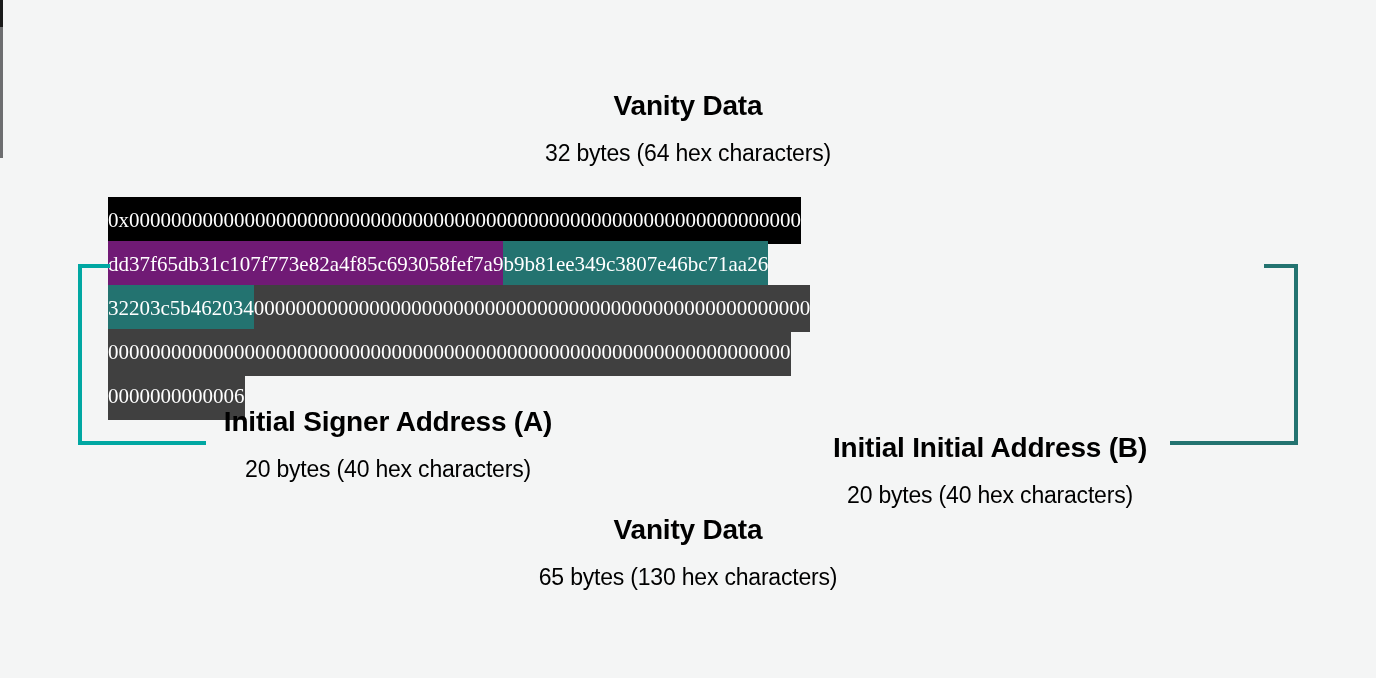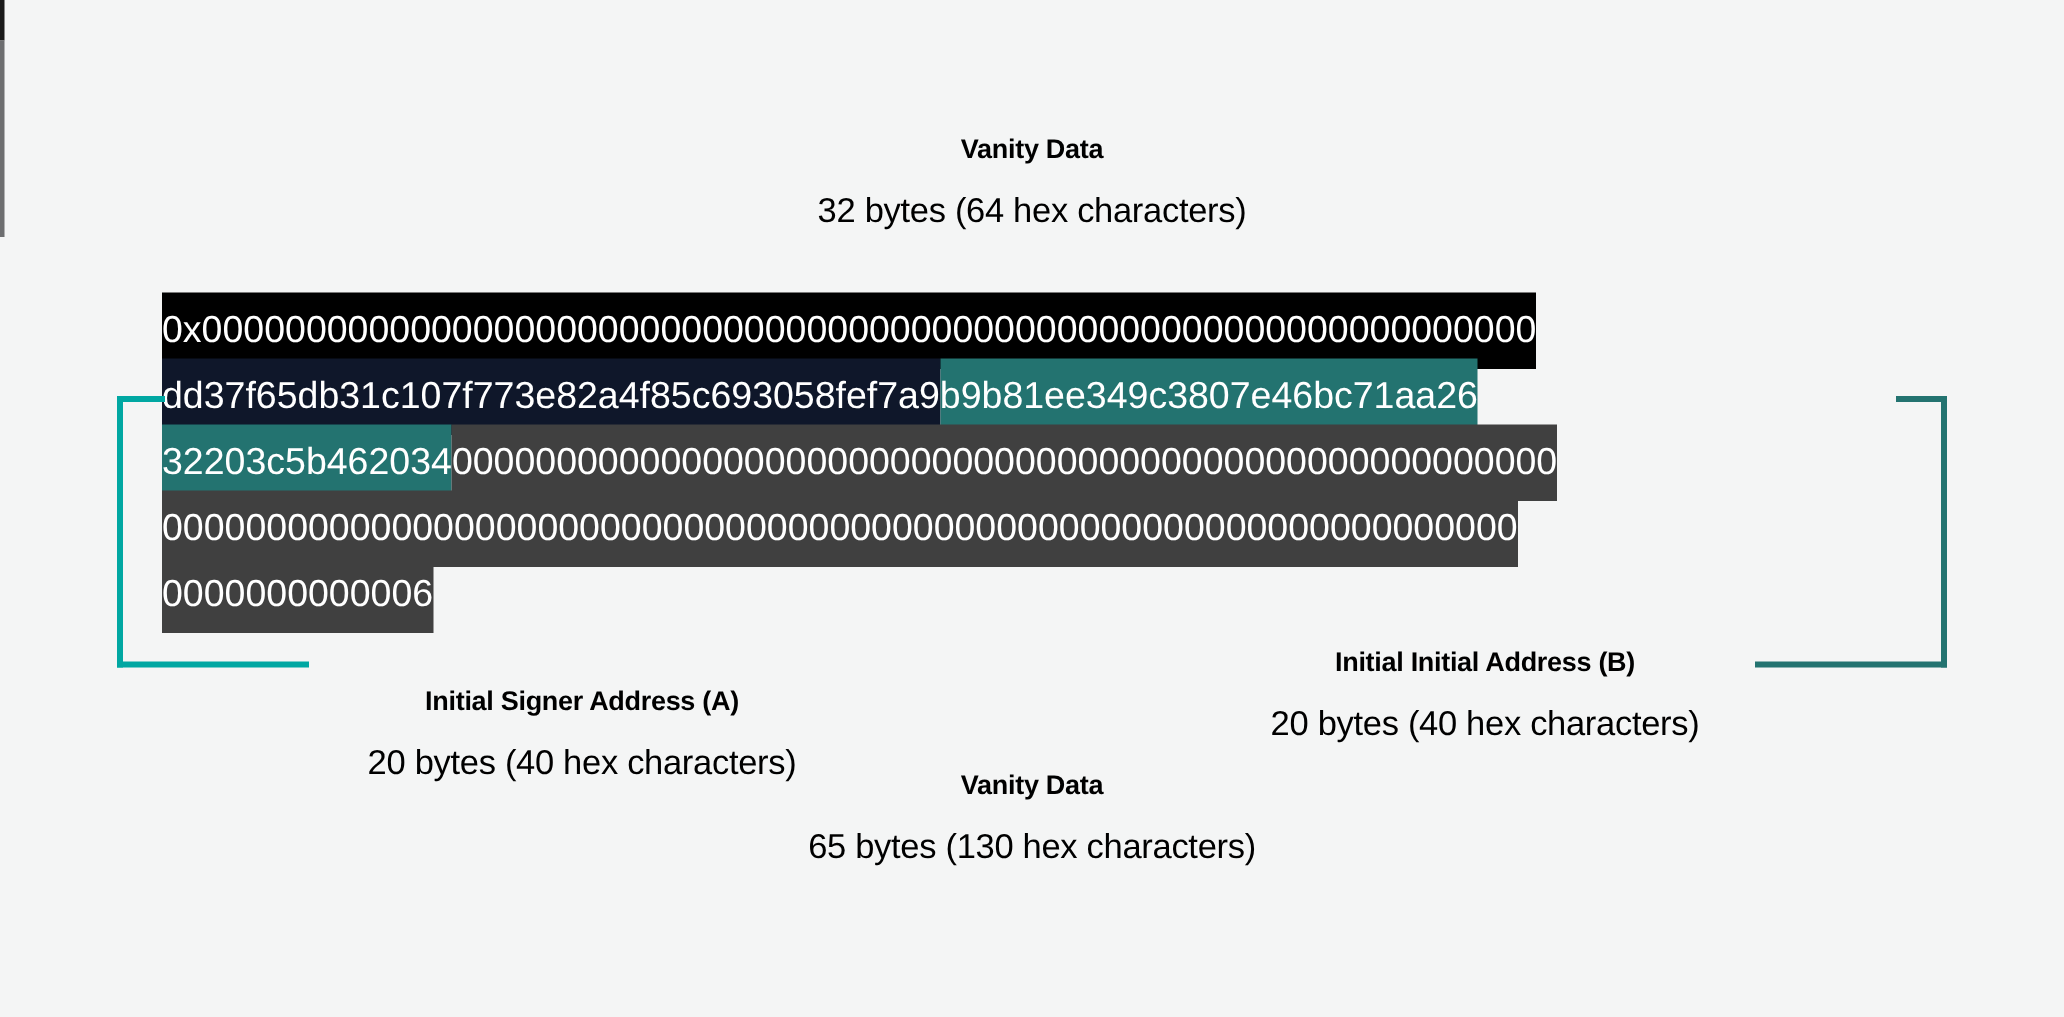--- a/index.html
+++ b/index.html
@@ -17,53 +17,53 @@
 
   
   .caption {
     position: absolute;
     text-align: center;
     color: #000000;
     line-height: 1.28;
     white-space: nowrap;
   }
   .caption .title {
-    font-size: 18px;
+    font-size: 28px;
     font-weight: bold;
     letter-spacing: -0.2px;
     display: block;
   }
   .caption .sub {
     font-size: 23px;
     font-weight: normal;
     letter-spacing: -0.2px;
     display: block;
     margin-top: 15px;
   }
 
   
   #hex-block {
     position: absolute;
     left: 108px;
     top: 198px;
     width: 1158px;
-    font-family: Liberation Sans, sans-serif;
-    font-size: 25px;
+    font-family: Liberation Serif, serif;
+    font-size: 21px;
     letter-spacing: 0px;
     line-height: 44px;
     color: #ffffff;
   }
   .hex-row {
     height: 44px;
     white-space: pre;
     display: block;
   }
   .seg { display: inline; padding: 0; }
   .seg-black  { background: #000000; }
-  .seg-tealA  { background: #0f172a; }
+  .seg-tealA  { background: #701a75; }
   .seg-tealB  { background: #237370; text-align: right; }
   .seg-grey   { background: #404040; }
 
   
   .hex-row > .seg {
     box-decoration-break: clone;
     -webkit-box-decoration-break: clone;
     padding: 11px 0 12px 0;
   }
 
@@ -118,21 +118,21 @@
   .bracket-b-bot {
     position: absolute;
     left: 1170px; top: 441px;
     width: 128px; height: 4px;
     background: #237370;
   }
 
   
   #caption-top    { left: 0;    top: 88px;  width: 1376px; }
   #caption-bottom { left: 0;    top: 512px; width: 1376px; }
-  #caption-addr-a { left: 188px; top: 456px; width: 400px; }
+  #caption-addr-a { left: 188px; top: 404px; width: 400px; }
   #caption-addr-b { left: 790px; top: 430px; width: 400px; }
 </style>
 </head>
 <body>
 
 <div class="caption" id="caption-top">
   <span class="title">Vanity Data</span>
   <span class="sub">32 bytes (64 hex characters)</span>
 </div>
 

